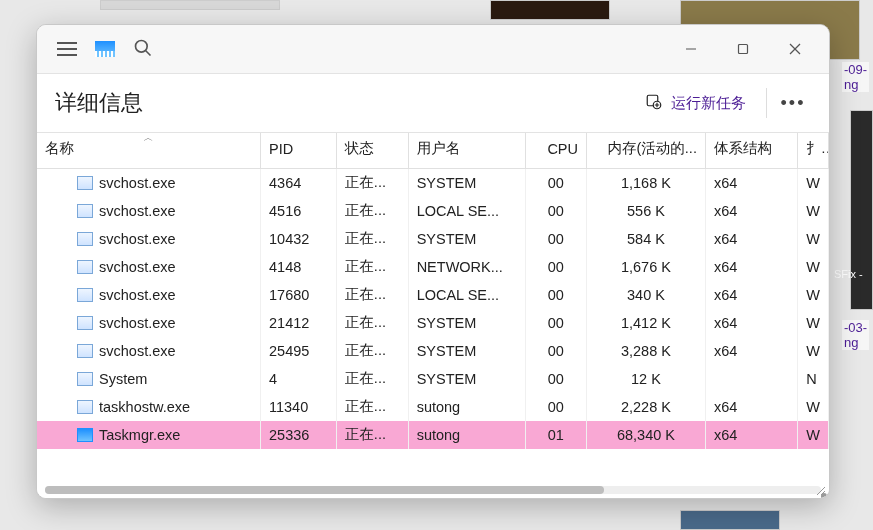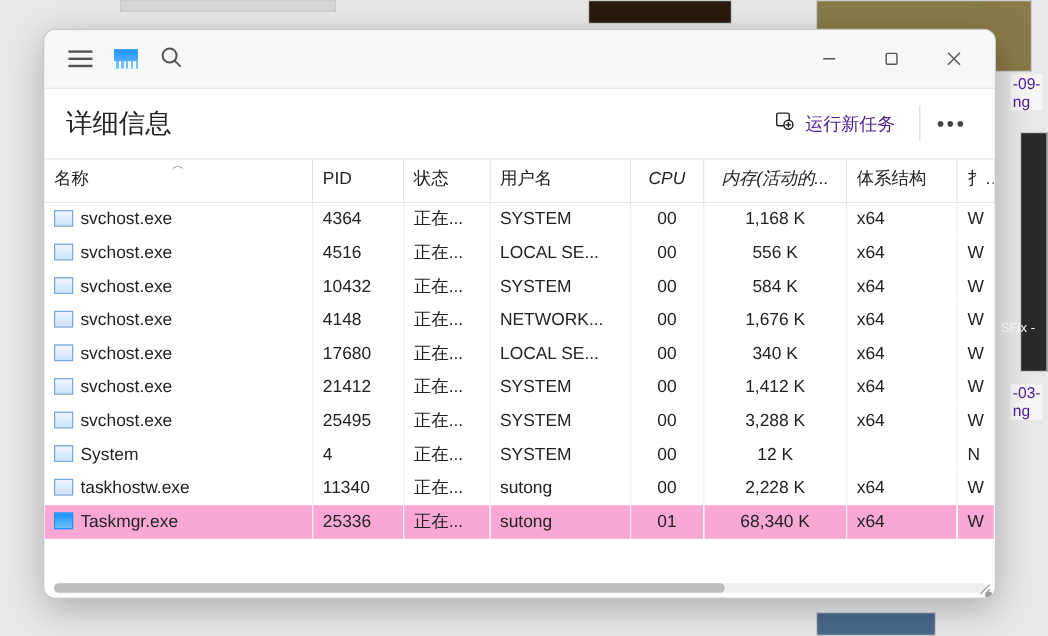--- a/index.html
+++ b/index.html
@@ -49,24 +49,24 @@
   .grid td { font-size: 14.5px; color: #222; padding: 4px 8px; border-right: 1px solid #f0f0f0; white-space: nowrap; overflow: hidden; text-overflow: ellipsis; height: 28px; }
   .grid tbody tr.selected { background: #f9a8d4; }
   .col-name { width: 218px; }
   .col-pid { width: 74px; }
   .col-status { width: 70px; }
   .col-user { width: 114px; }
   .col-cpu { width: 60px; text-align: right; }
   .col-mem { width: 116px; text-align: right; }
   .col-arch { width: 90px; }
   .col-extra { width: 30px; }
-  .grid th.col-cpu, .grid th.col-mem { text-align: center; font-style: italic; }
+  .grid th.col-cpu, .grid th.col-mem { text-align: right; }
   .grid td.col-cpu, .grid td.col-mem { text-align: center; }
 
-  .proc-name { display: flex; align-items: flex-start; gap: 6px; }
+  .proc-name { display: flex; align-items: center; gap: 6px; margin-left: 32px; }
   .proc-icon { width: 16px; height: 14px; border: 1px solid #7aa7d8; background: linear-gradient(180deg,#eef5ff,#cfe3ff); display: inline-block; flex: none; }
   .proc-icon.tm { border-color: #1e90ff; background: linear-gradient(180deg,#1e90ff,#6fc3ff); }
 
   .h-scroll { position: absolute; left: 8px; right: 8px; bottom: 4px; height: 8px; background: #eee; border-radius: 4px; }
   .h-thumb { position: absolute; left: 0; width: 72%; top: 0; bottom: 0; background: #bdbdbd; border-radius: 4px; }
   .v-scroll { position: absolute; right: 2px; top: 360px; width: 6px; height: 40px; background: #9a9a9a; border-radius: 3px; }
   .resize-grip { position: absolute; right: 3px; bottom: 3px; width: 12px; height: 12px; color: #999; }
   .resize-grip svg { width: 12px; height: 12px; }
 
   .run-icon svg, .end-icon svg { width: 18px; height: 18px; }

